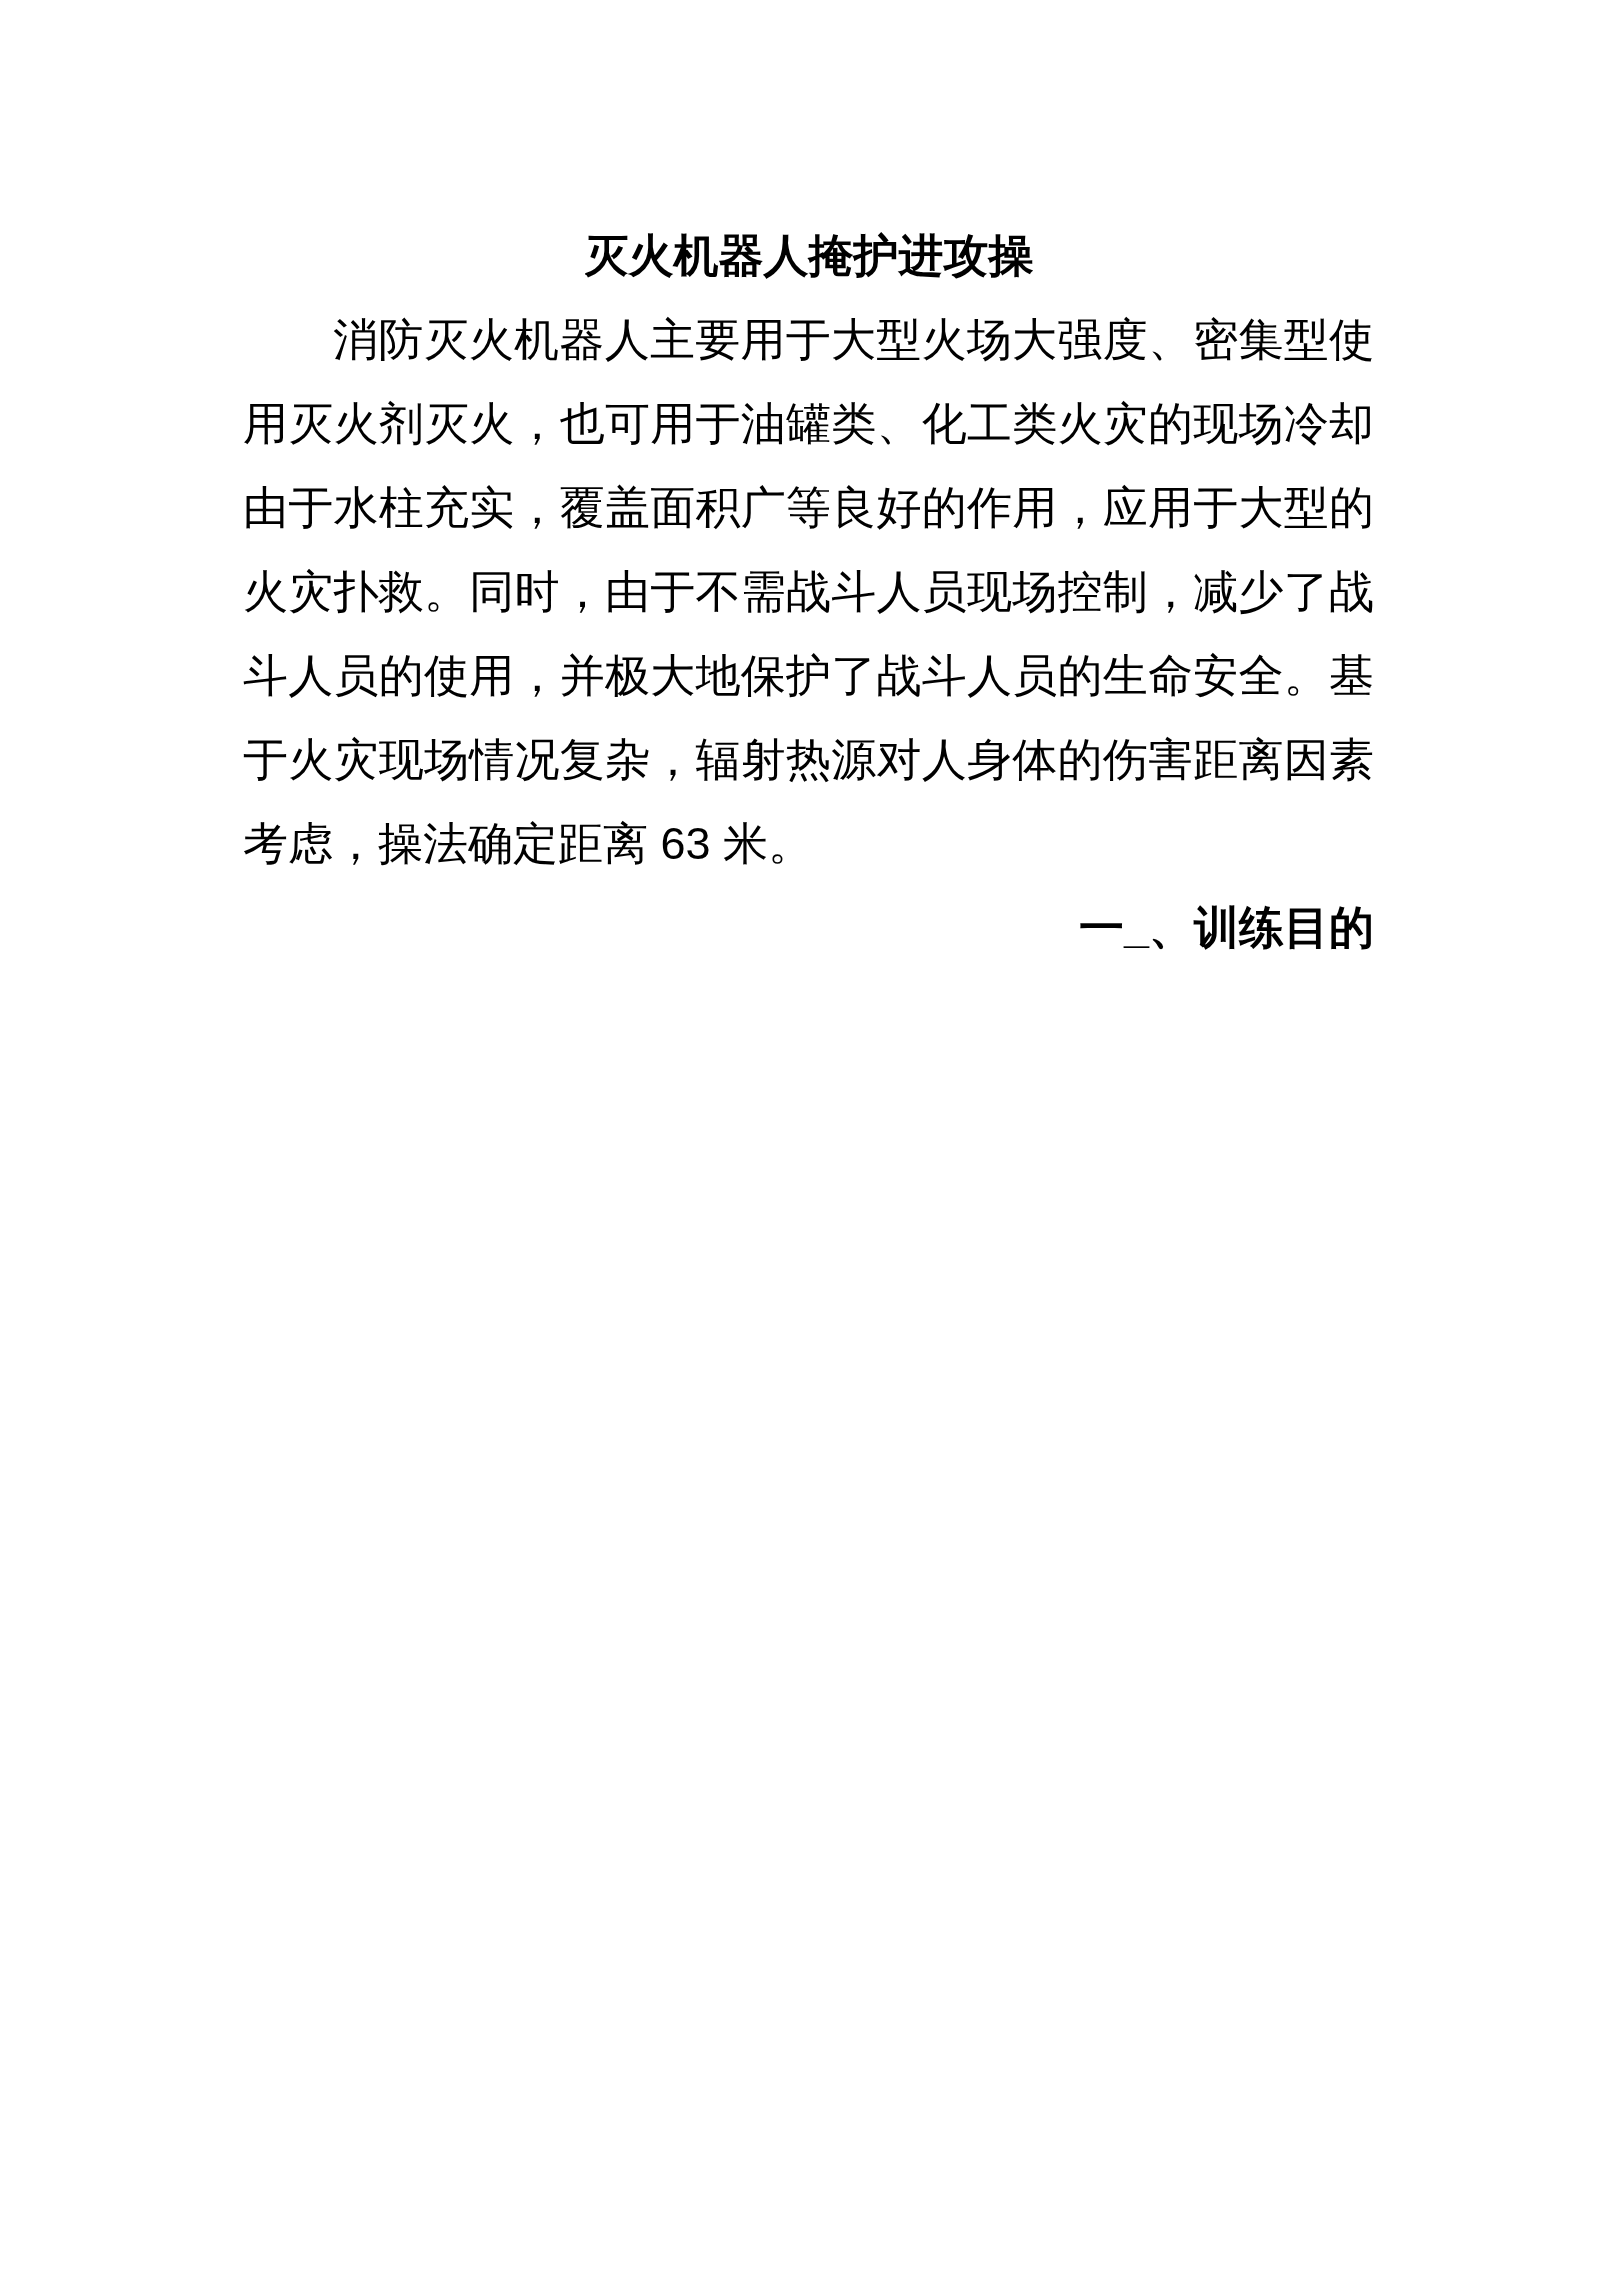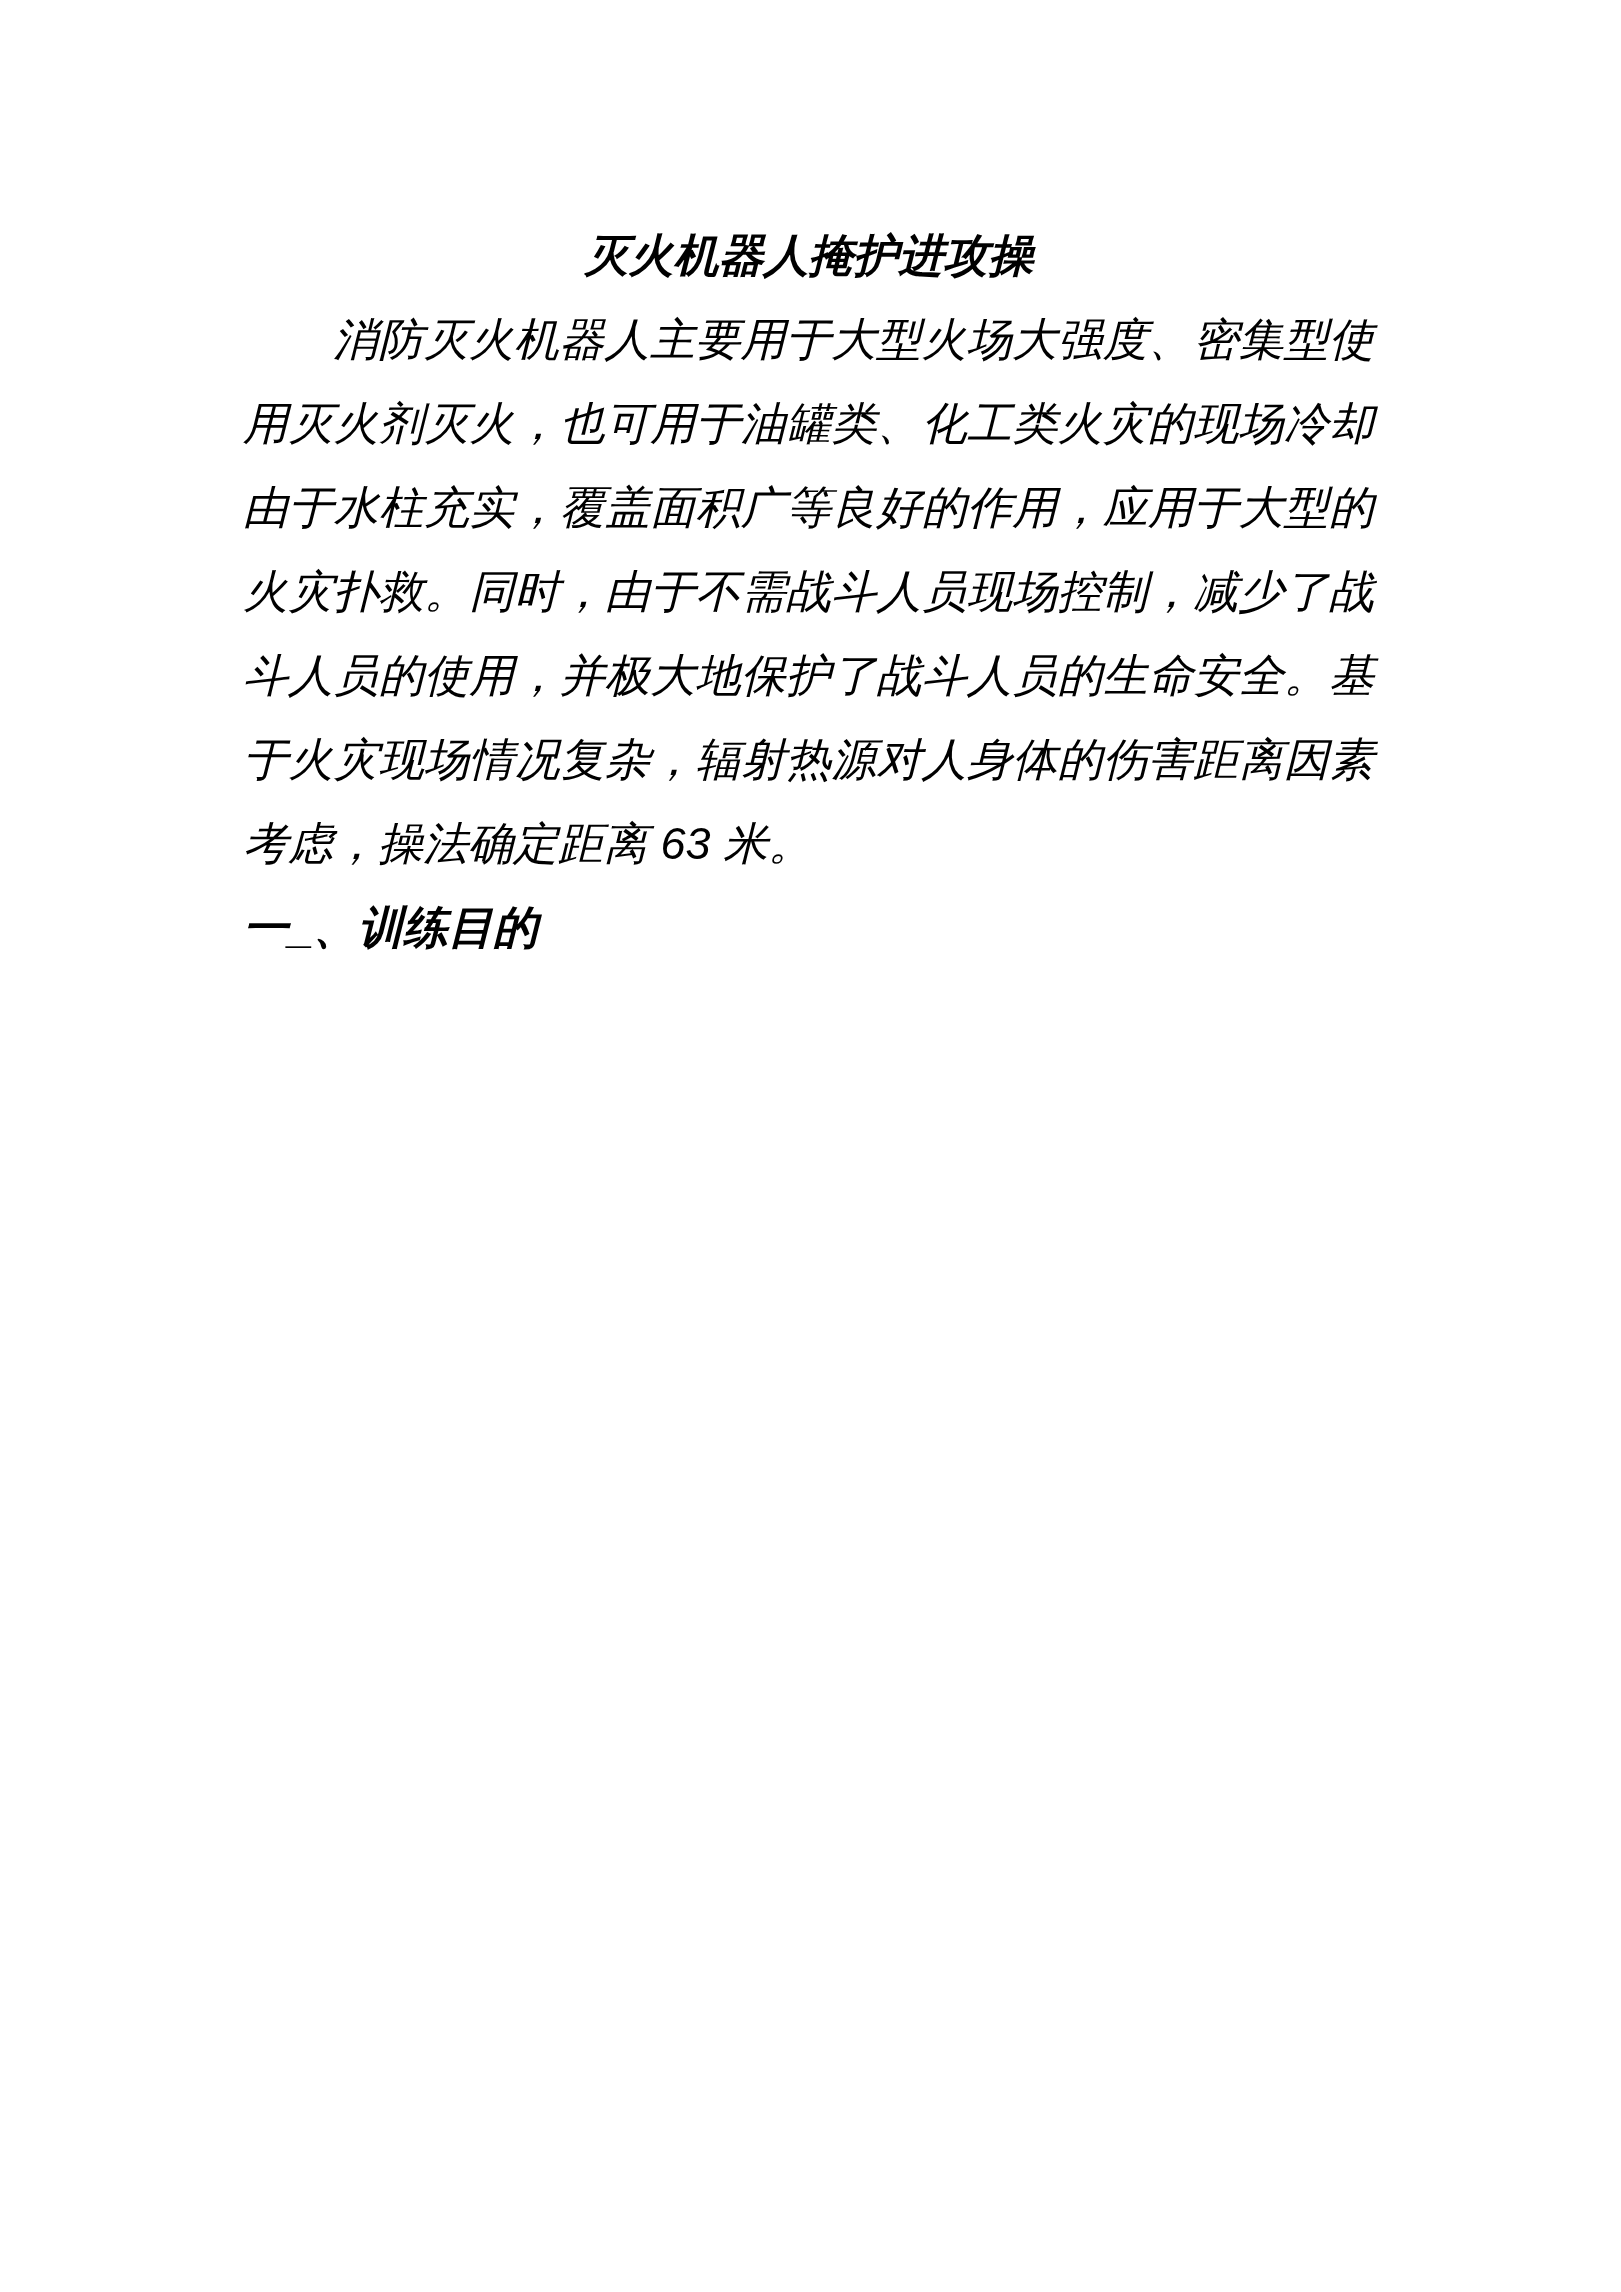--- a/index.html
+++ b/index.html
@@ -14,36 +14,35 @@
     background: #ffffff;
     color: #000000;
     font-family: "Liberation Sans", sans-serif;
     overflow: hidden;
   }
   .content {
     position: absolute;
     left: 243px;
     right: 247px;
     top: 214px;
-    font-style: italic;
   }
   .title {
     margin: 0;
     font-size: 45px;
     line-height: 84px;
     font-weight: bold;
     text-align: center;
     letter-spacing: 0;
   }
   .heading {
     margin: 0;
     font-size: 45px;
     line-height: 84px;
     font-weight: bold;
-    text-align: left;
+    text-align: right;
   }
   .body-para {
     margin: 0;
     font-size: 45px;
     line-height: 84px;
     text-align: justify;
     text-align-last: left;
     text-indent: 90px;
     word-break: break-all;
   }

